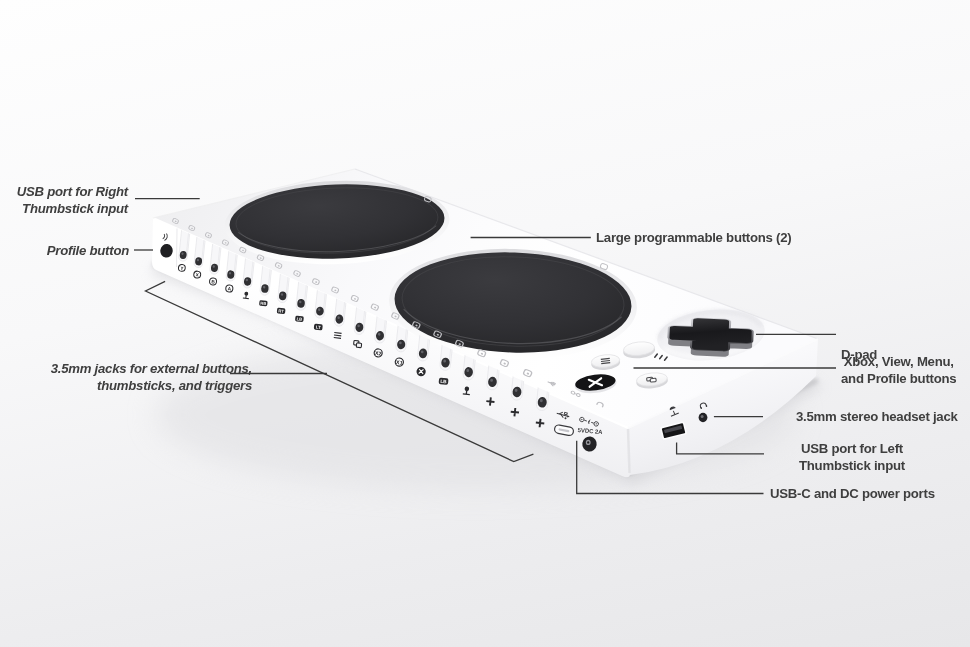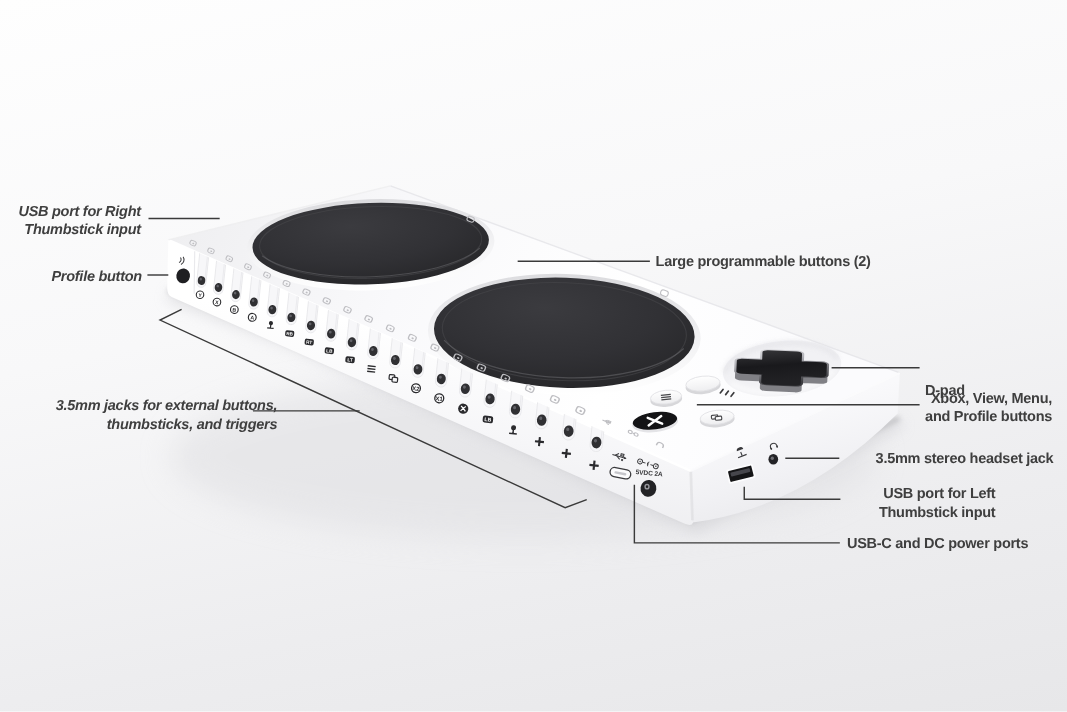--- a/index.html
+++ b/index.html
@@ -16,21 +16,21 @@
     position:absolute;
     opacity:0.99;
     -webkit-font-smoothing:antialiased;
     font-size:13.2px;
     line-height:17px;
     font-weight:bold;
     letter-spacing:-0.25px;
     color:#3d3d3d;
     white-space:pre-line;
   }
-  .callout.right-side{text-align:right;}
+  .callout.right-side{text-align:center;}
   .mini-text{
     position:absolute;
     opacity:0.99;
     font-size:6px;
     font-weight:bold;
     letter-spacing:-0.1px;
     color:#3a3a3d;
     -webkit-font-smoothing:antialiased;
     transform-origin:left top;
     white-space:nowrap;

